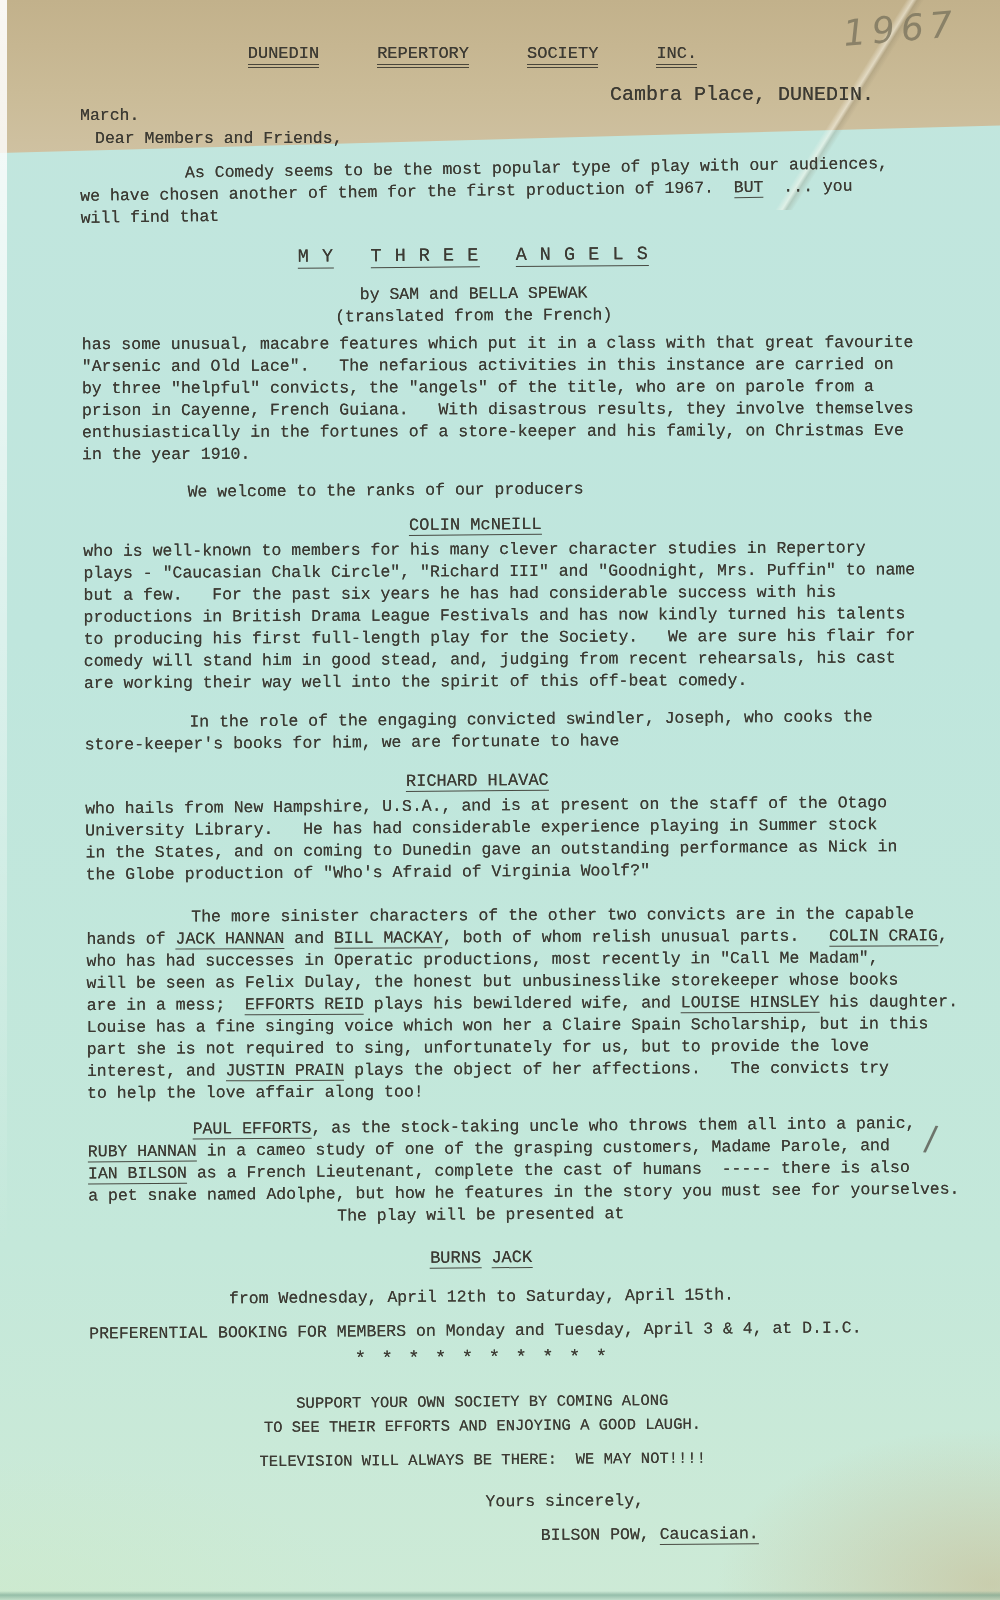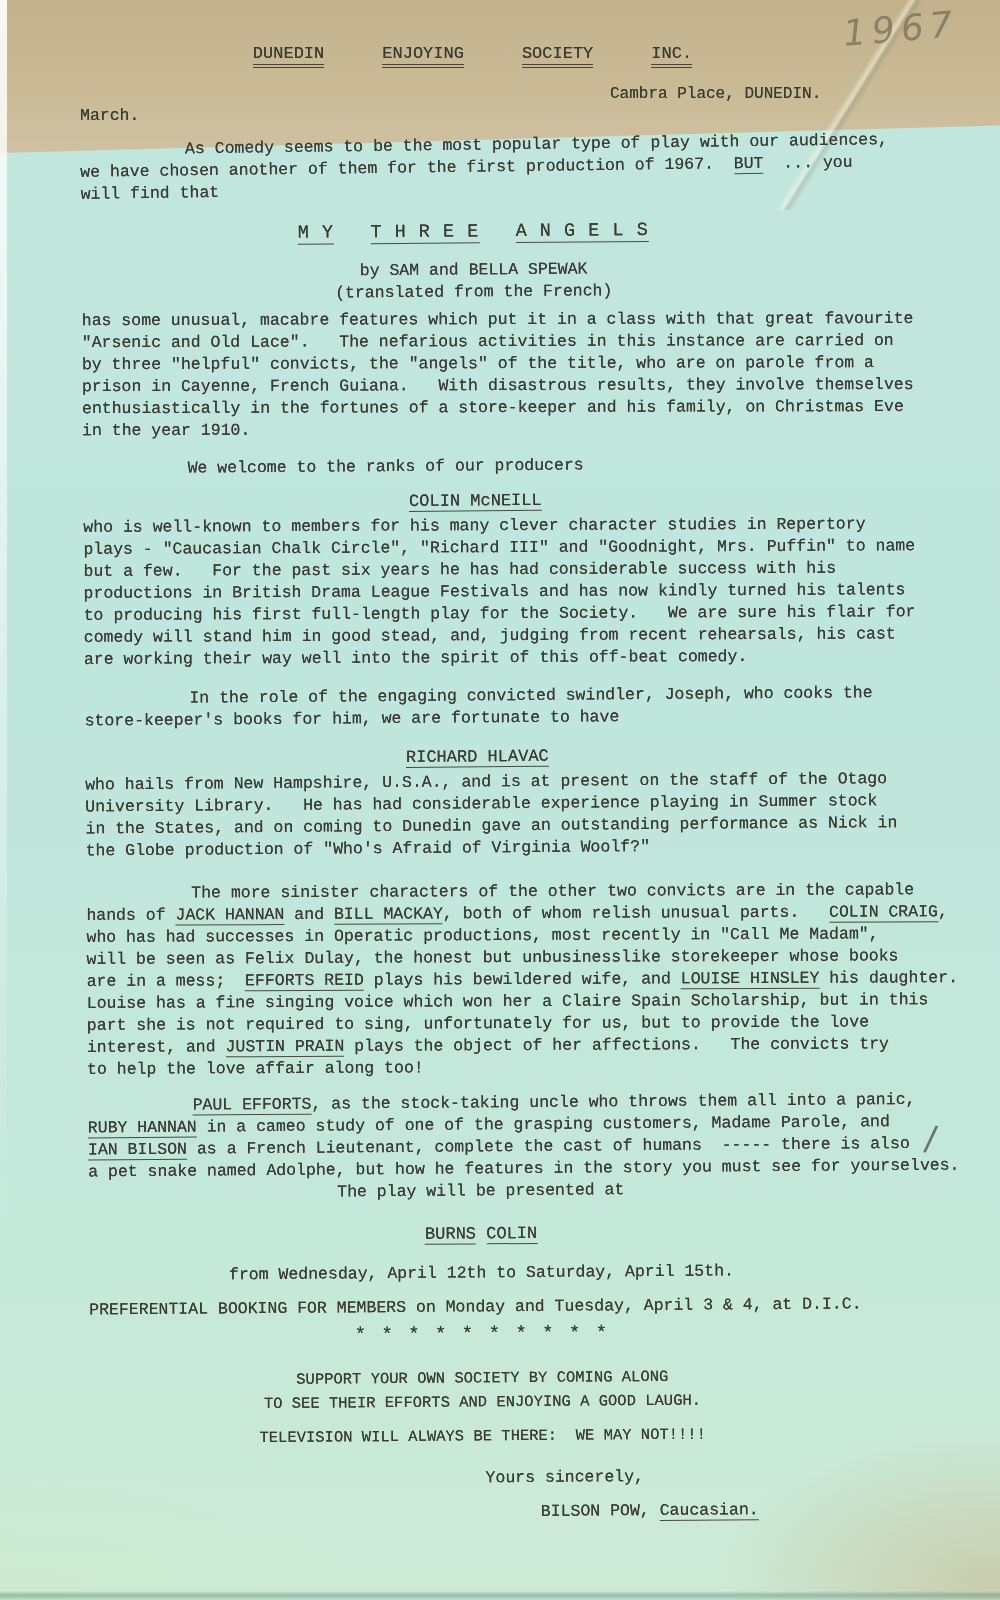--- a/index.html
+++ b/index.html
@@ -28,21 +28,21 @@
   .bottom-edge-shadow{
     position:absolute;left:0;bottom:0;width:100%;height:9px;z-index:2;
     background:linear-gradient(180deg, rgba(104,154,135,0), rgba(104,154,135,.55) 45%, rgba(170,205,188,.4));
   }
   .content{position:absolute;inset:0;z-index:3;padding:0 40px 0 80px;
     text-shadow:0 0 .6px rgba(52,50,42,.85);}
   .masthead{display:flex;justify-content:center;gap:58px;margin-top:44px;padding-right:95px;
     font-size:17px;}
   .u{border-bottom:1.5px solid rgba(55,52,45,.88);}
   .u2{border-bottom:4px double rgba(55,52,45,.88);padding-bottom:1px;}
-  .address-line{margin-top:16px;margin-left:530px;font-size:16px;line-height:21px;}
+  .address-line{margin-top:16px;margin-left:530px;font-size:20px;line-height:21px;}
   .date-line{font-size:16.5px;line-height:21px;}
   .salutation{margin-top:2px;margin-left:15px;font-size:16.5px;line-height:22px;}
   .blocks{transform:rotate(-0.45deg);transform-origin:50% 0;}
   .blk{white-space:pre-wrap;font-size:16.5px;line-height:22px;}
   .para{}
   .indent{text-indent:105px;}
   .center{text-align:center;padding-right:95px;}
   .heading{font-size:17px;line-height:28px;}
   .heading-sp{font-size:18.5px;line-height:30px;letter-spacing:1px;}
   .caps{font-size:15.5px;line-height:24px;}
@@ -91,27 +91,28 @@
   <div class="left-edge-highlight"></div>
   <div class="bottom-edge-shadow"></div>
 
   <div class="handwritten-year">1967</div>
   <div class="stray-pen-mark">/</div>
 
   <div class="content">
 
     <div class="masthead">
       <span class="u2">DUNEDIN</span>
-      <span class="u2">ENJOYING</span>
+      <span class="u2">REPERTORY</span>
       <span class="u2">SOCIETY</span>
       <span class="u2">INC.</span>
     </div>
 
     <div class="address-line">Cambra Place, DUNEDIN.</div>
     <div class="date-line">March.</div>
+    <div class="salutation">Dear Members and Friends,</div>
 
     <div class="blocks">
         <div class="blk para indent"><span>As Comedy seems to be the most popular type of play with our audiences,
 we have chosen another of them for the first production of 1967.  </span><span class="u">BUT</span><span>  ... you
 will find that</span></div>
         <div class="blk center heading-sp"><span class="u">M Y</span><span>   </span><span class="u">T H R E E</span><span>   </span><span class="u">A N G E L S</span></div>
         <div class="blk center"><span>by SAM and BELLA SPEWAK
 (translated from the French)</span></div>
         <div class="blk para"><span>has some unusual, macabre features which put it in a class with that great favourite
 "Arsenic and Old Lace".   The nefarious activities in this instance are carried on
@@ -142,21 +143,21 @@
 are in a mess;  </span><span class="u">EFFORTS REID</span><span> plays his bewildered wife, and </span><span class="u">LOUISE HINSLEY</span><span> his daughter.
 Louise has a fine singing voice which won her a Claire Spain Scholarship, but in this
 part she is not required to sing, unfortunately for us, but to provide the love
 interest, and </span><span class="u">JUSTIN PRAIN</span><span> plays the object of her affections.   The convicts try
 to help the love affair along too!</span></div>
         <div class="blk para indent"><span class="u">PAUL EFFORTS</span><span>, as the stock-taking uncle who throws them all into a panic,
 </span><span class="u">RUBY HANNAN</span><span> in a cameo study of one of the grasping customers, Madame Parole, and
 </span><span class="u">IAN BILSON</span><span> as a French Lieutenant, complete the cast of humans  ----- there is also
 a pet snake named Adolphe, but how he features in the story you must see for yourselves.</span></div>
         <div class="blk center"><span>The play will be presented at</span></div>
-        <div class="blk center heading"><span class="u">BURNS</span><span> </span><span class="u">COLIN</span></div>
+        <div class="blk center heading"><span class="u">BURNS</span><span> </span><span class="u">JACK</span></div>
         <div class="blk center"><span>from Wednesday, April 12th to Saturday, April 15th.</span></div>
         <div class="blk para"><span>PREFERENTIAL BOOKING FOR MEMBERS on Monday and Tuesday, April 3 &amp; 4, at D.I.C.</span></div>
         <div class="blk center stars"><span>* * * * * * * * * *</span></div>
         <div class="blk center caps"><span>SUPPORT YOUR OWN SOCIETY BY COMING ALONG
 TO SEE THEIR EFFORTS AND ENJOYING A GOOD LAUGH.</span></div>
         <div class="blk center caps"><span>TELEVISION WILL ALWAYS BE THERE:  WE MAY NOT!!!!</span></div>
         <div class="blk sig1"><span>Yours sincerely,</span></div>
         <div class="blk sig2"><span>BILSON POW, </span><span class="u">Caucasian.</span></div>
       </div>
 

